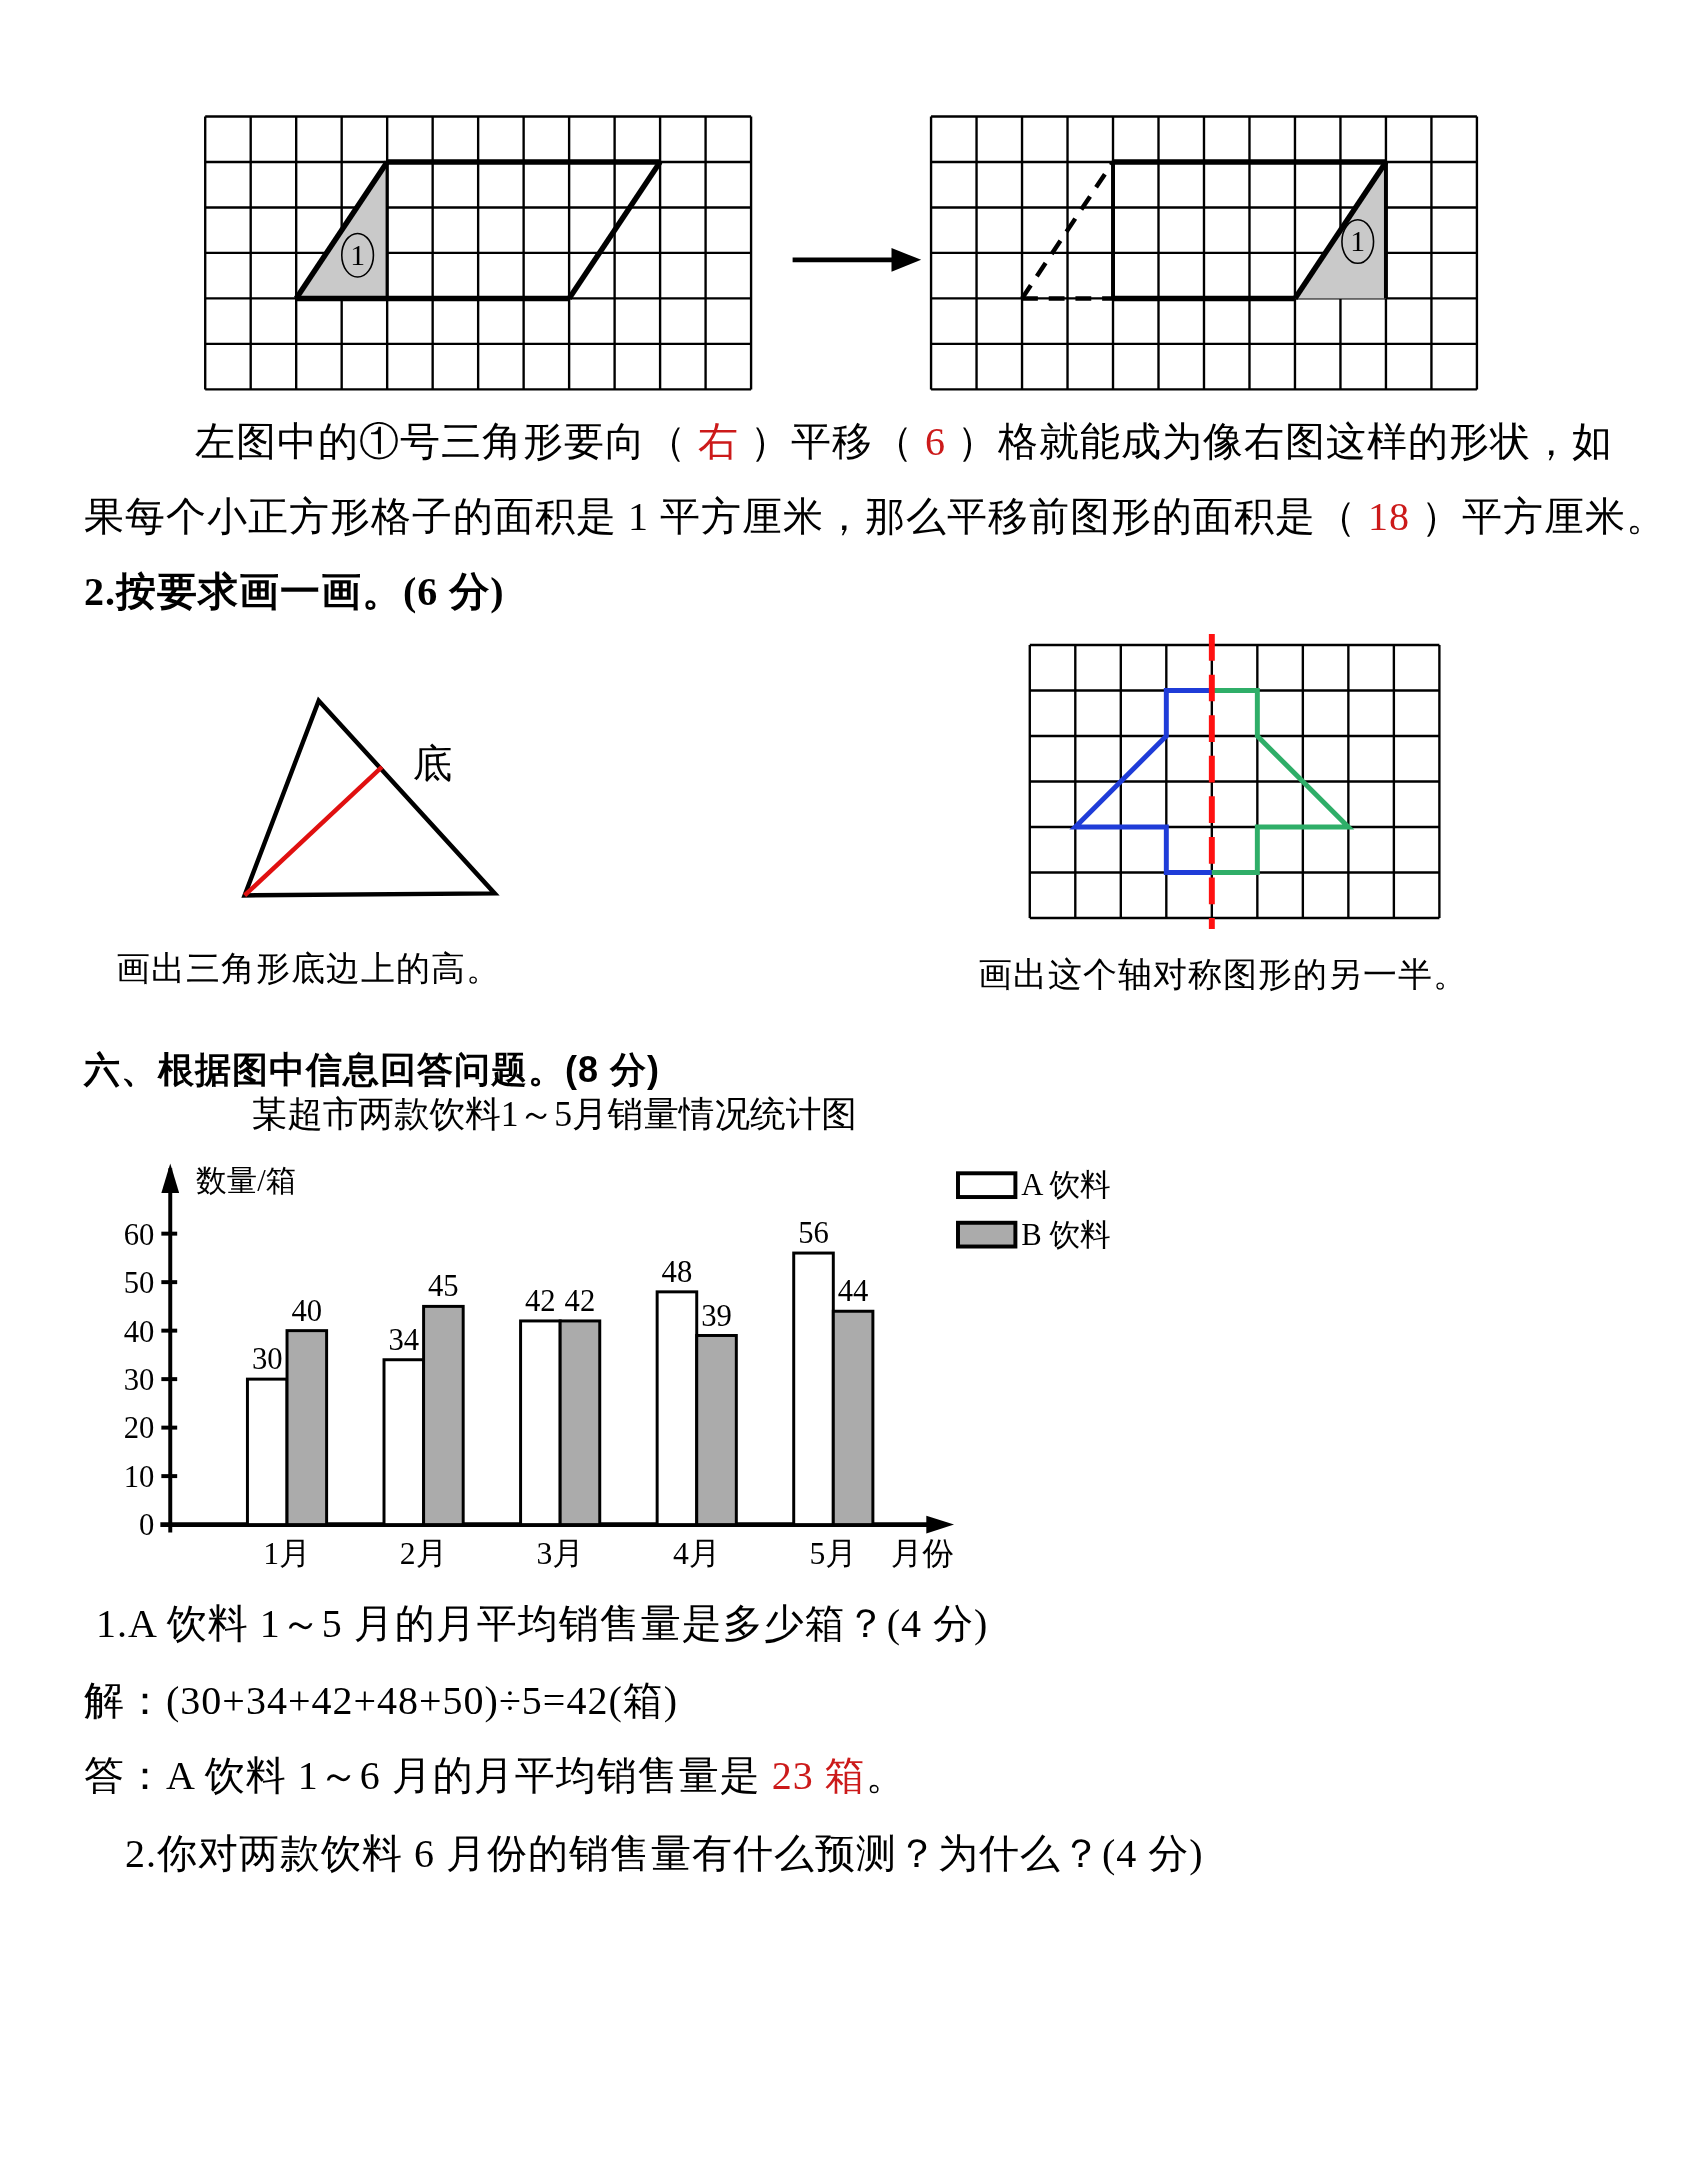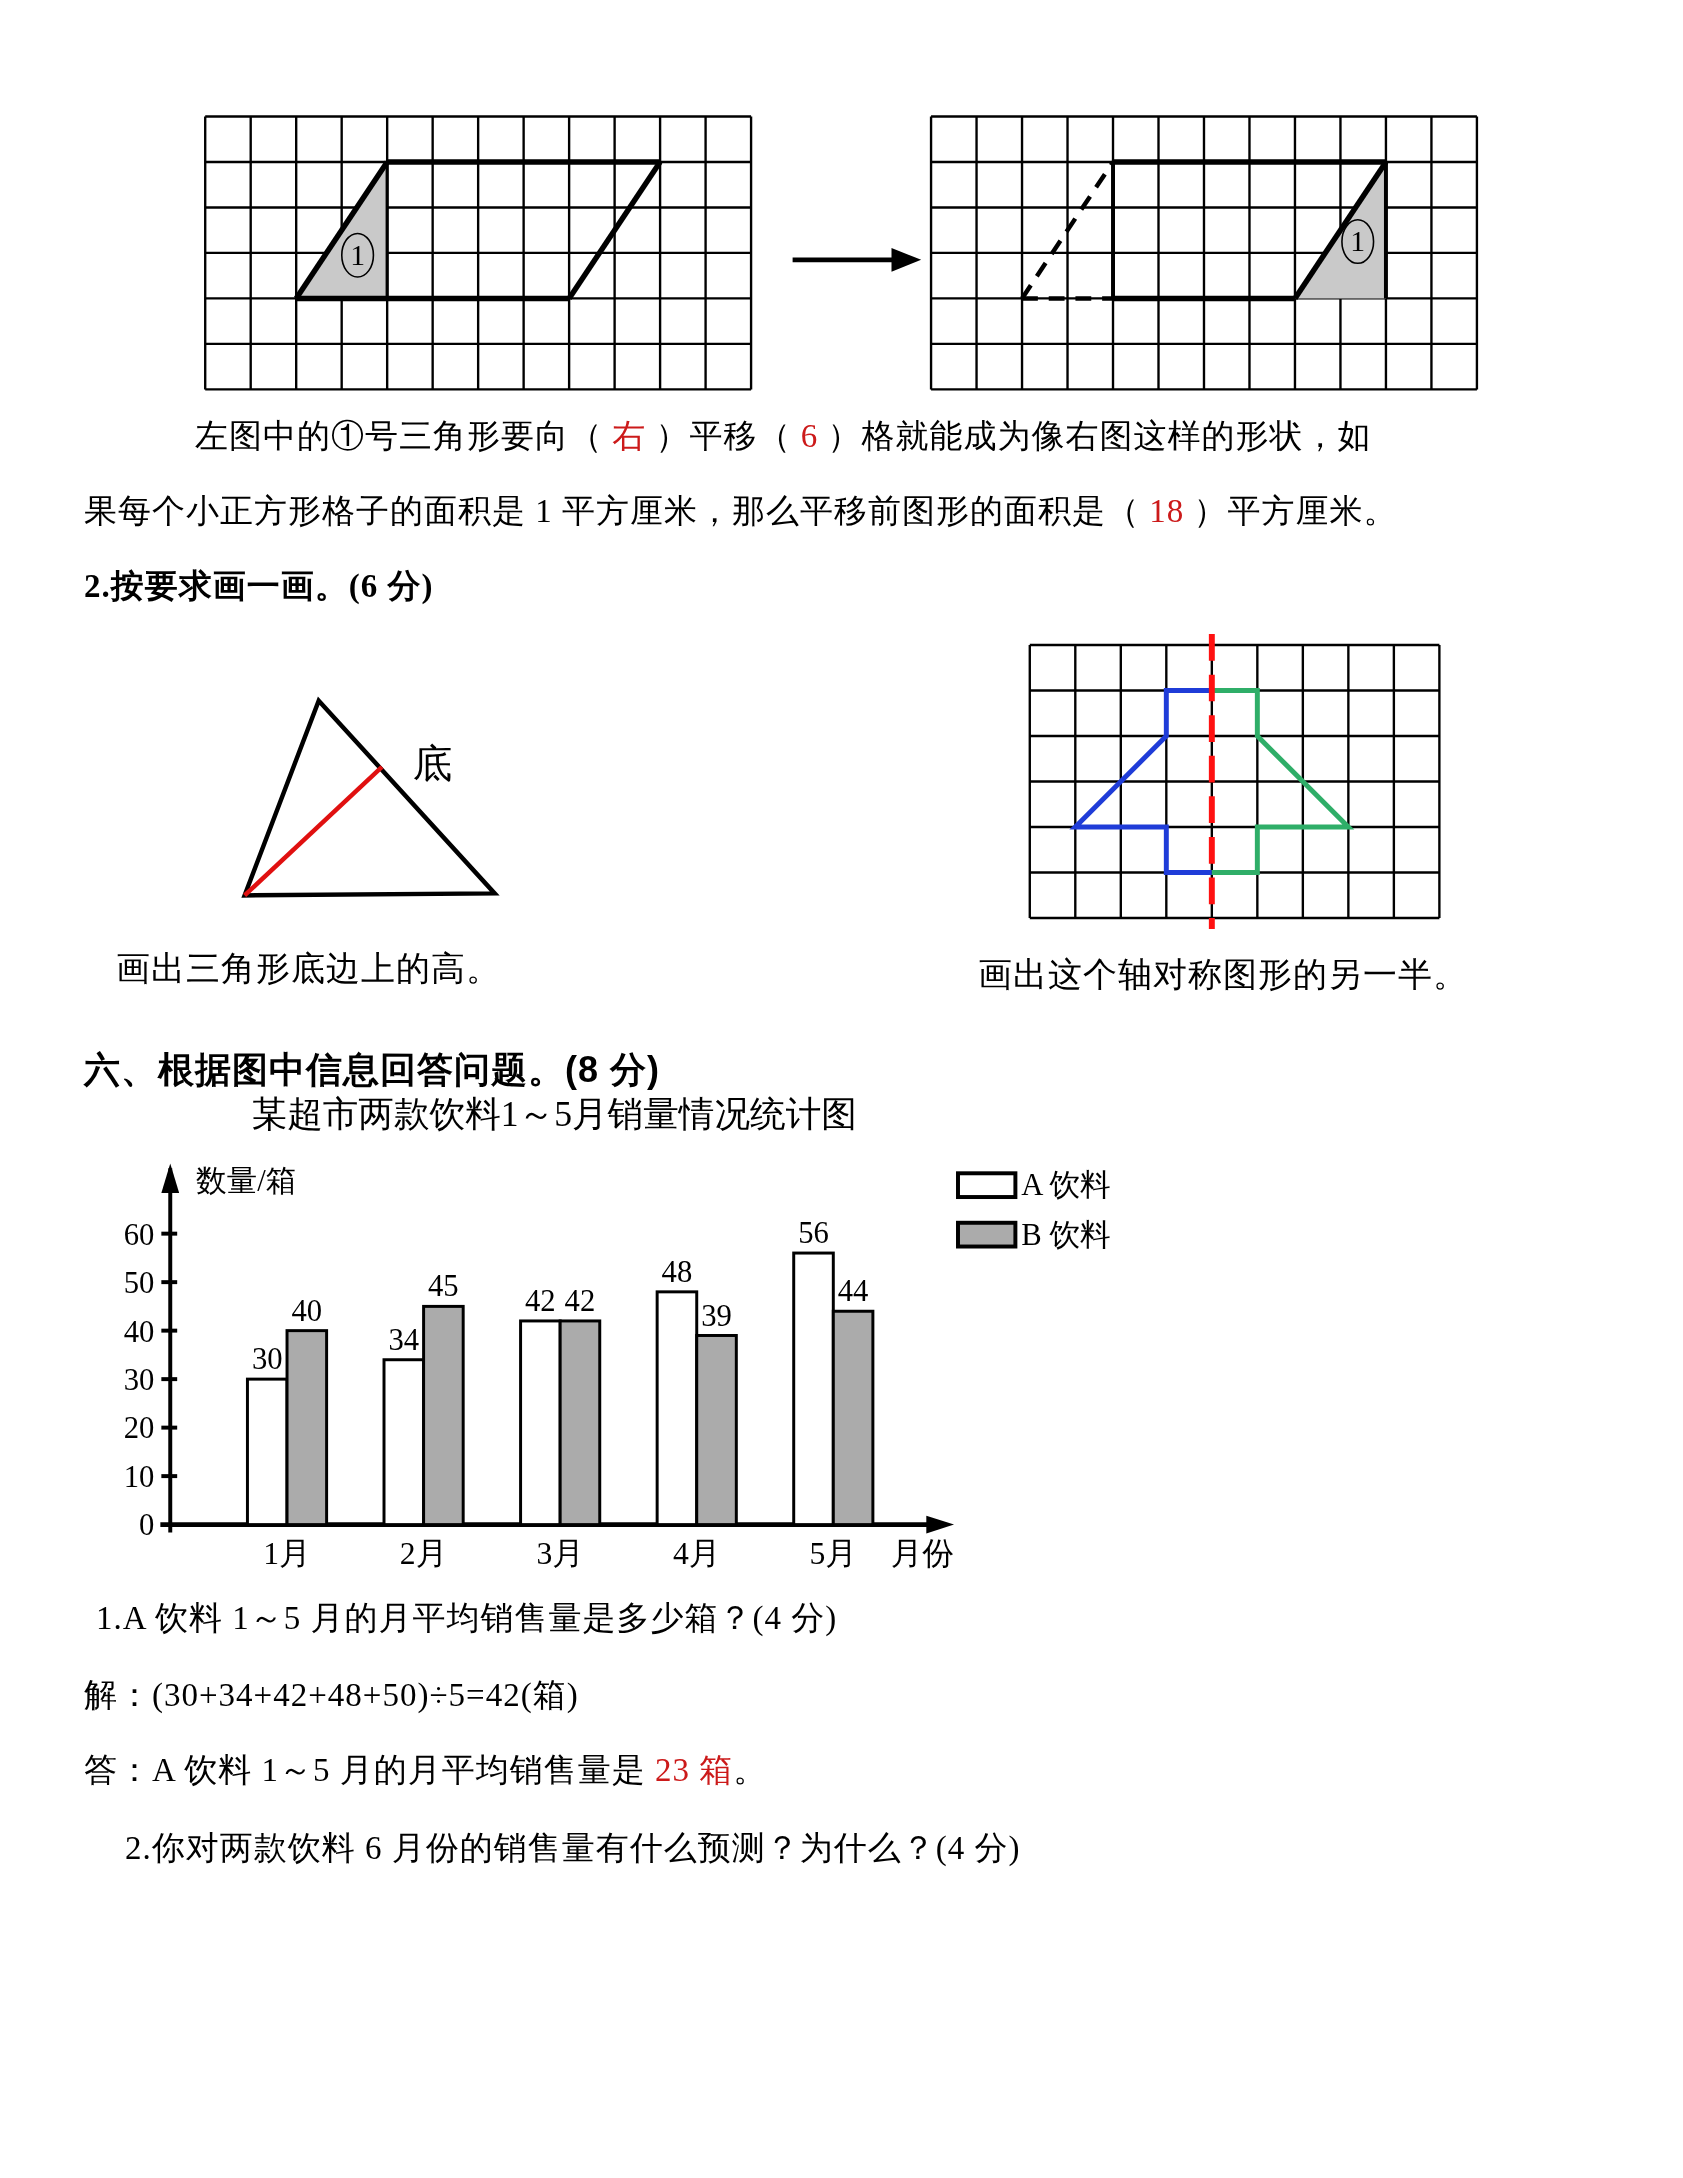--- a/index.html
+++ b/index.html
@@ -1,20 +1,20 @@
 <!DOCTYPE html>
 <html><head>
 <meta charset="utf-8">
 <style>
   html,body{margin:0;padding:0;background:#ffffff;}
   #page{
     position:relative;width:1683px;height:2178px;background:#ffffff;overflow:hidden;
     font-family:"Liberation Serif","DejaVu Serif",serif;color:#000;
   }
-  .txt{position:absolute;white-space:nowrap;font-size:33px;letter-spacing:1px;}
+  .txt{position:absolute;white-space:nowrap;font-size:40px;letter-spacing:1px;}
   .red{color:#cc1a1a;}
   .heading{font-family:"Liberation Sans","DejaVu Sans",sans-serif;font-weight:bold;font-size:36px;margin-top:28px;}
   svg{position:absolute;overflow:visible;}
   svg text{font-family:"Liberation Serif","DejaVu Serif",serif;}
 </style>
 </head>
 <body>
 
 <div id="page">
 
@@ -172,17 +172,17 @@
       <text x="742" y="495" font-size="32" text-anchor="middle">5月</text>
       <text x="800" y="495" font-size="32">月份</text>
       <rect x="868" y="100" width="58" height="24" fill="#ffffff" stroke="#000" stroke-width="4"></rect>
       <text x="932" y="122" font-size="31">A 饮料</text>
       <rect x="868" y="150" width="58" height="24" fill="#ababab" stroke="#000" stroke-width="4"></rect>
       <text x="932" y="172" font-size="31">B 饮料</text>
     </svg>
 
   <div class="txt" style="left:96px;top:1596px;">1.A 饮料 1～5 月的月平均销售量是多少箱？(4 分)</div>
   <div class="txt" style="left:84px;top:1673px;"><span>解：(30+34+42+48+50)÷5=42(箱)</span></div>
-  <div class="txt" style="left:84px;top:1748px;"><span>答：A 饮料 1～5 月的月平均销售量是 </span><span class="red">23 箱</span><span>。</span></div>
+  <div class="txt" style="left:84px;top:1748px;"><span>答：A 饮料 1～6 月的月平均销售量是 </span><span class="red">23 箱</span><span>。</span></div>
   <div class="txt" style="left:84px;top:1826px;margin-left:41px;">2.你对两款饮料 6 月份的销售量有什么预测？为什么？(4 分)</div>
 
 </div>
 
 
 </body></html>

